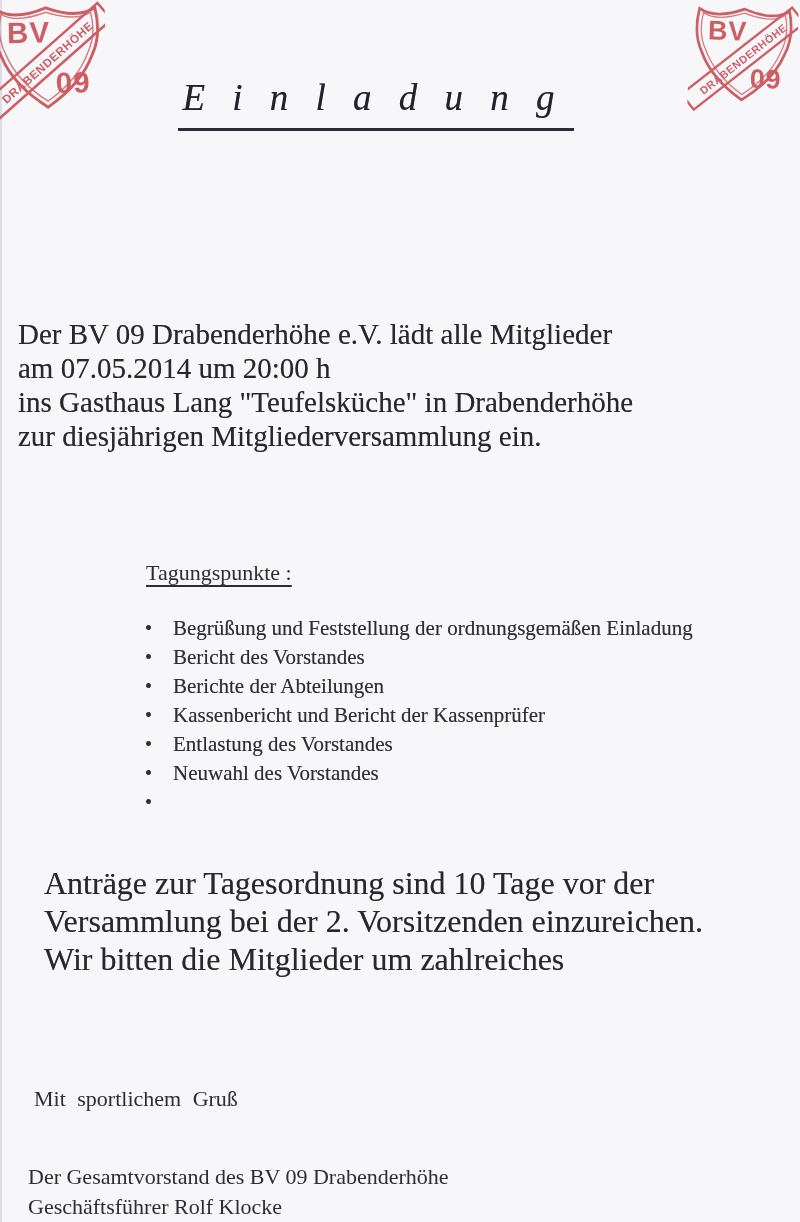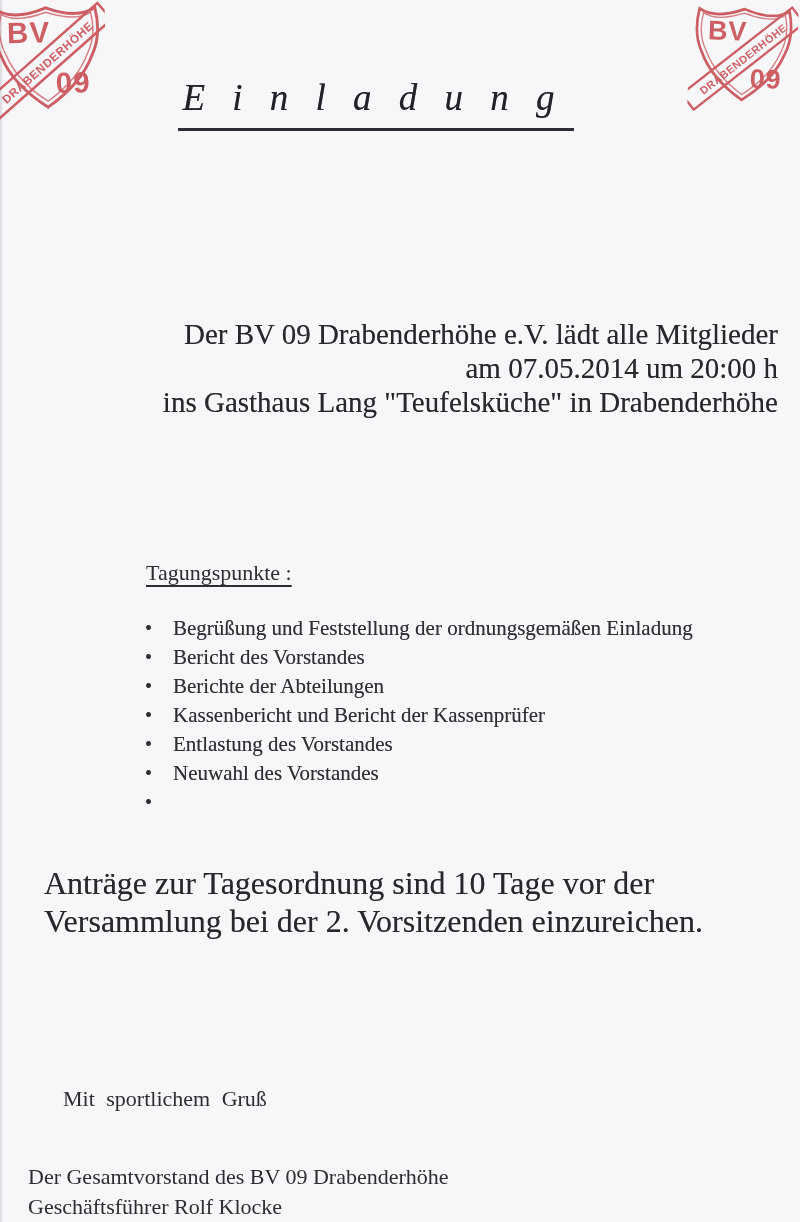--- a/index.html
+++ b/index.html
@@ -26,37 +26,37 @@
 
   
   .title-wrap{position:absolute;top:76px;left:-24px;width:800px;text-align:center;}
   .title{
     display:inline-block;font-style:italic;font-size:37px;letter-spacing:9px;
     color:#22222a;border-bottom:3.5px solid #2b2b33;padding:0 10px 9px 4px;
     text-shadow:0 0 .5px rgba(40,40,55,.6);
   }
 
   
-  .intro{position:absolute;top:317px;left:18px;width:760px;text-align:right;
+  .intro{position:absolute;top:317px;left:18px;width:760px;text-align:left;
          font-size:29px;line-height:34px;color:#27272c;text-shadow:0 0 .5px rgba(40,40,55,.55);}
 
   
   .agenda-heading{position:absolute;top:560px;left:146px;font-size:22px;color:#2c2c32;
     text-decoration:underline;text-underline-offset:5px;text-decoration-thickness:1.5px;}
   .agenda-list{position:absolute;top:617px;left:145px;margin:0;padding:0;list-style:none;}
   .agenda-list li{display:flex;align-items:baseline;font-size:21px;line-height:22px;
     margin-bottom:7px;color:#2e2e33;text-shadow:0 0 .4px rgba(40,40,55,.5);}
   .agenda-list .bullet{width:9px;margin-right:19px;font-size:20px;flex:0 0 auto;}
 
   
   .notice{position:absolute;top:864px;left:44px;width:700px;font-size:32px;line-height:38px;
     color:#27272c;text-shadow:0 0 .5px rgba(40,40,55,.55);}
 
   
-  .closing{position:absolute;top:1086px;left:34px;font-size:22px;word-spacing:6px;color:#2c2c32;margin-left:29px;}
+  .closing{position:absolute;top:1086px;left:34px;font-size:22px;word-spacing:6px;color:#2c2c32;}
   .signature{position:absolute;top:1162px;left:28px;font-size:22px;line-height:29.5px;color:#2c2c32;}
 </style>
 </head>
 <body>
 
 <div class="page">
 
   <div class="scan-edge"></div>
 
   <svg class="crest crest-left" viewBox="0 0 120 124" aria-hidden="true">
@@ -82,20 +82,21 @@
   </svg>
 
   <div class="title-wrap">
     <span class="title">E i n l a d u n g</span>
   </div>
 
   <div class="intro">
     <div>Der BV 09 Drabenderhöhe e.V. lädt alle Mitglieder</div>
     <div>am 07.05.2014 um 20:00 h</div>
     <div>ins Gasthaus Lang "Teufelsküche" in Drabenderhöhe</div>
+    <div>zur diesjährigen Mitgliederversammlung ein.</div>
   </div>
 
   <div class="agenda-heading">Tagungspunkte :</div>
   <ul class="agenda-list">
     <li>
         <span class="bullet">•</span>
         <span>Begrüßung und Feststellung der ordnungsgemäßen Einladung</span>
       </li>
     <li>
         <span class="bullet">•</span>
@@ -118,20 +119,21 @@
         <span>Neuwahl des Vorstandes</span>
       </li>
     <li>
         <span class="bullet">•</span>
       </li>
   </ul>
 
   <div class="notice">
     <div>Anträge zur Tagesordnung sind 10 Tage vor der</div>
     <div>Versammlung bei der 2. Vorsitzenden einzureichen.</div>
+    <div>Wir bitten die Mitglieder um zahlreiches</div>
   </div>
 
   <div class="closing">Mit sportlichem Gruß</div>
 
   <div class="signature">
     <div>Der Gesamtvorstand des BV 09 Drabenderhöhe</div>
     <div>Geschäftsführer Rolf Klocke</div>
   </div>
 
 </div>

